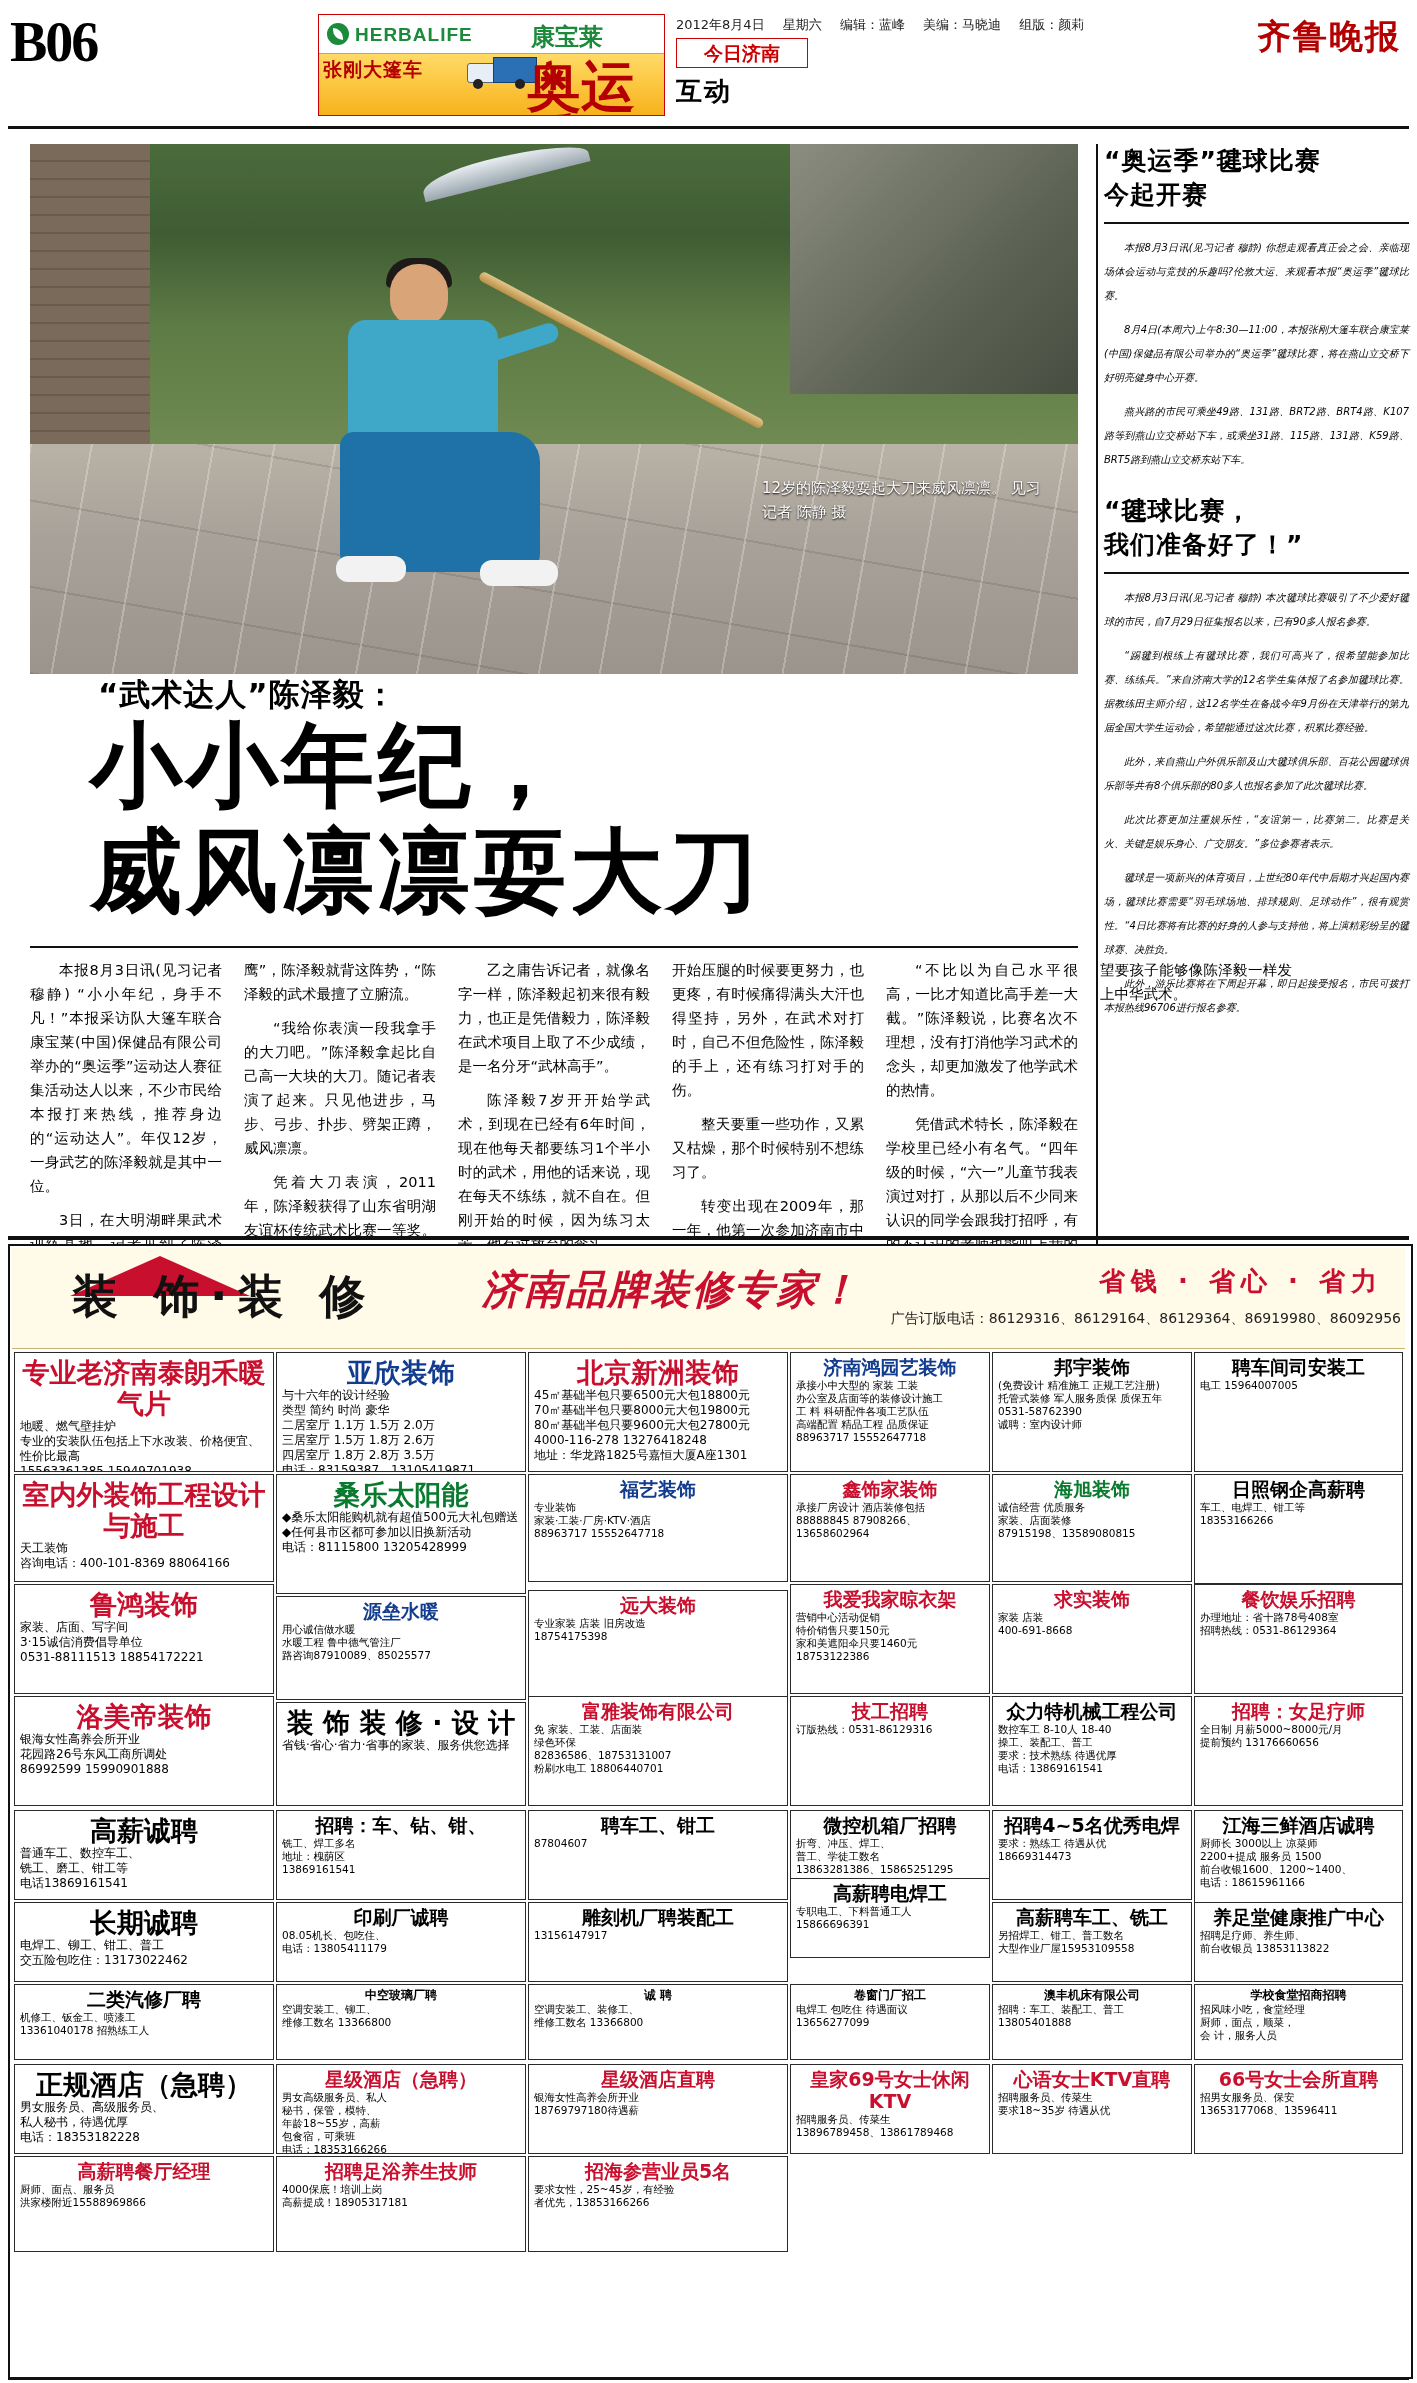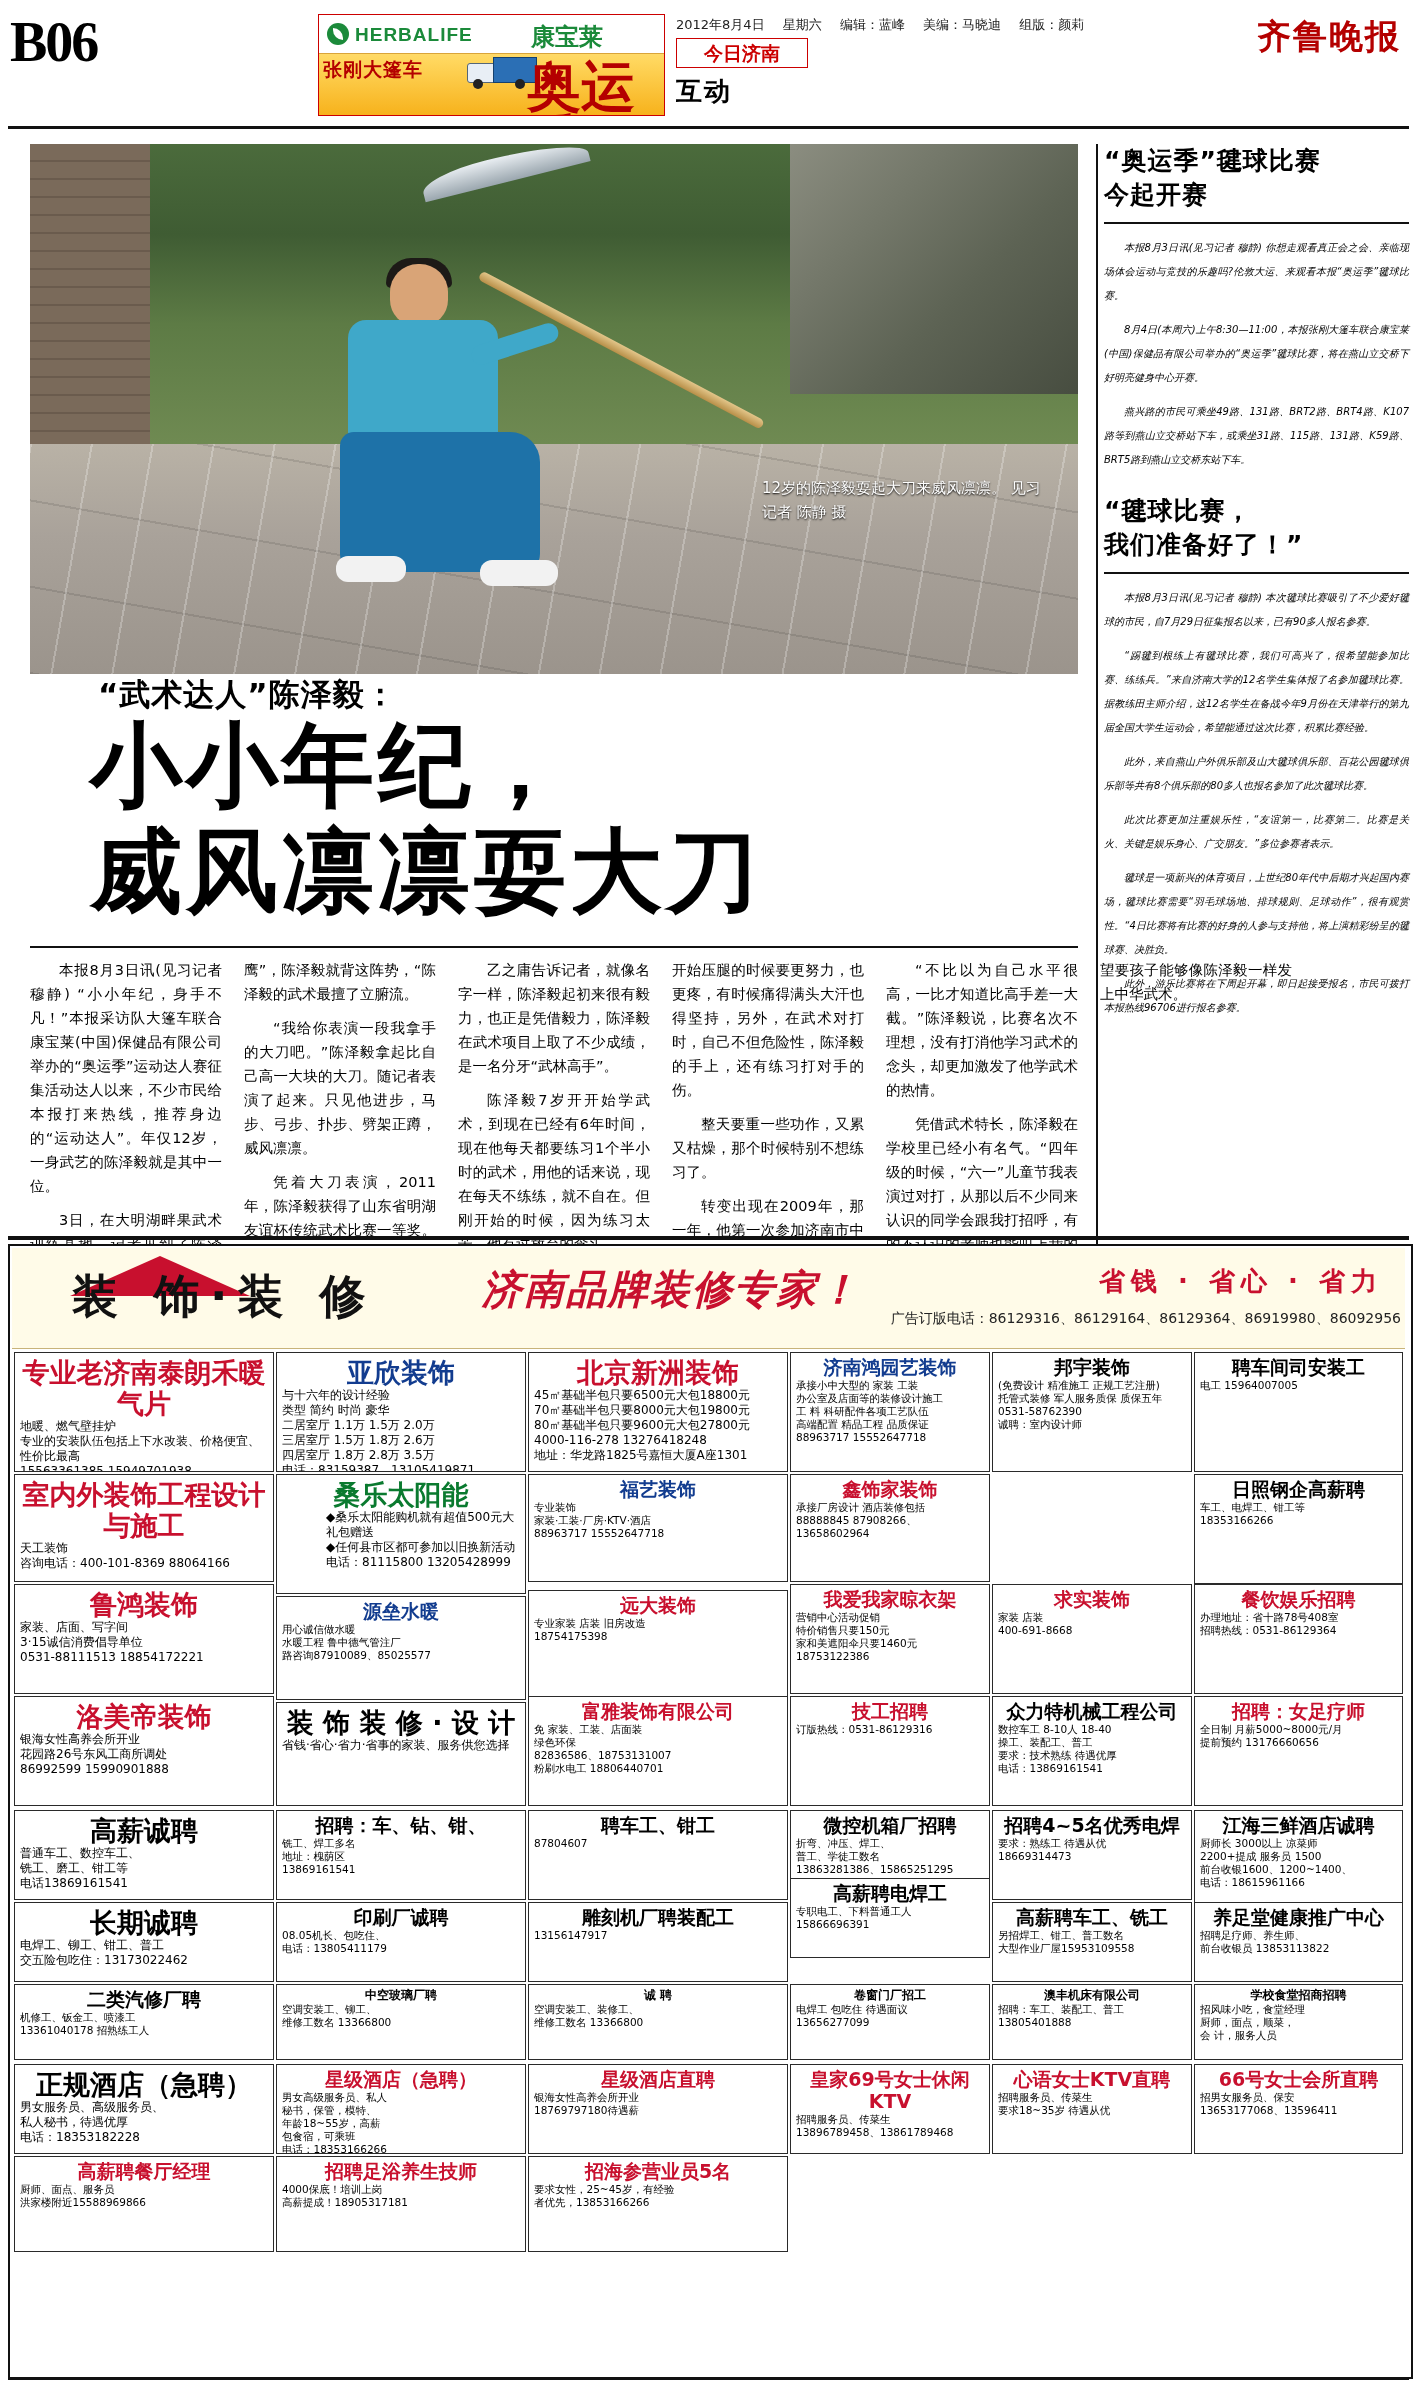--- a/index.html
+++ b/index.html
@@ -249,34 +249,40 @@
 托管式装修 军人服务质保 质保五年  0531-58762390
 诚聘：室内设计师</div>
         </div>
         <div class="cell" style="left: 2px; top: 124px; width: 260px; height: 108px;">
           <div class="t big red ctr">室内外装饰工程设计与施工</div>
           <div class="s sm" style="white-space: pre-line;">天工装饰
 咨询电话：400-101-8369  88064166</div>
         </div>
         <div class="cell" style="left: 264px; top: 124px; width: 250px; height: 120px;">
           <div class="t big green ctr">桑乐太阳能</div>
-          <div class="s sm" style="white-space: pre-line; margin-left: 44px;">◆桑乐太阳能购机就有超值500元大礼包赠送
+          <div class="s sm" style="white-space: pre-line;">◆桑乐太阳能购机就有超值500元大礼包赠送
 ◆任何县市区都可参加以旧换新活动
 电话：81115800    13205428999</div>
         </div>
         <div class="cell" style="left: 516px; top: 124px; width: 260px; height: 108px;">
           <div class="t mid blue ctr">福艺装饰</div>
           <div class="s xs" style="white-space: pre-line;">专业装饰
 家装·工装·厂房·KTV·酒店
 88963717 15552647718</div>
         </div>
         <div class="cell" style="left: 778px; top: 124px; width: 200px; height: 108px;">
           <div class="t mid red ctr">鑫饰家装饰</div>
           <div class="s xs" style="white-space: pre-line;">承接厂房设计 酒店装修包括
 88888845  87908266、13658602964</div>
+        </div>
+        <div class="cell" style="left: 980px; top: 124px; width: 200px; height: 108px;">
+          <div class="t mid green ctr">海旭装饰</div>
+          <div class="s xs" style="white-space: pre-line;">诚信经营 优质服务
+家装、店面装修
+87915198、13589080815</div>
         </div>
         <div class="cell" style="left: 2px; top: 234px; width: 260px; height: 110px;">
           <div class="t big red ctr">鲁鸿装饰</div>
           <div class="s sm" style="white-space: pre-line;">家装、店面、写字间
 3·15诚信消费倡导单位
 0531-88111513  18854172221</div>
         </div>
         <div class="cell" style="left: 264px; top: 246px; width: 250px; height: 104px;">
           <div class="t mid blue ctr">源垒水暖</div>
           <div class="s xs" style="white-space: pre-line;">用心诚信做水暖

